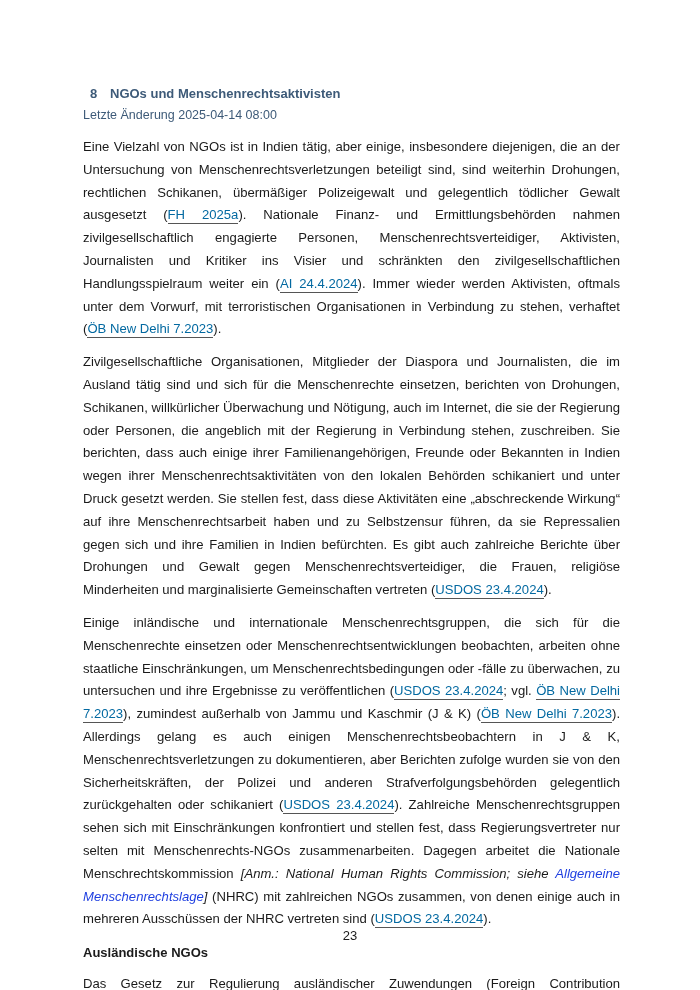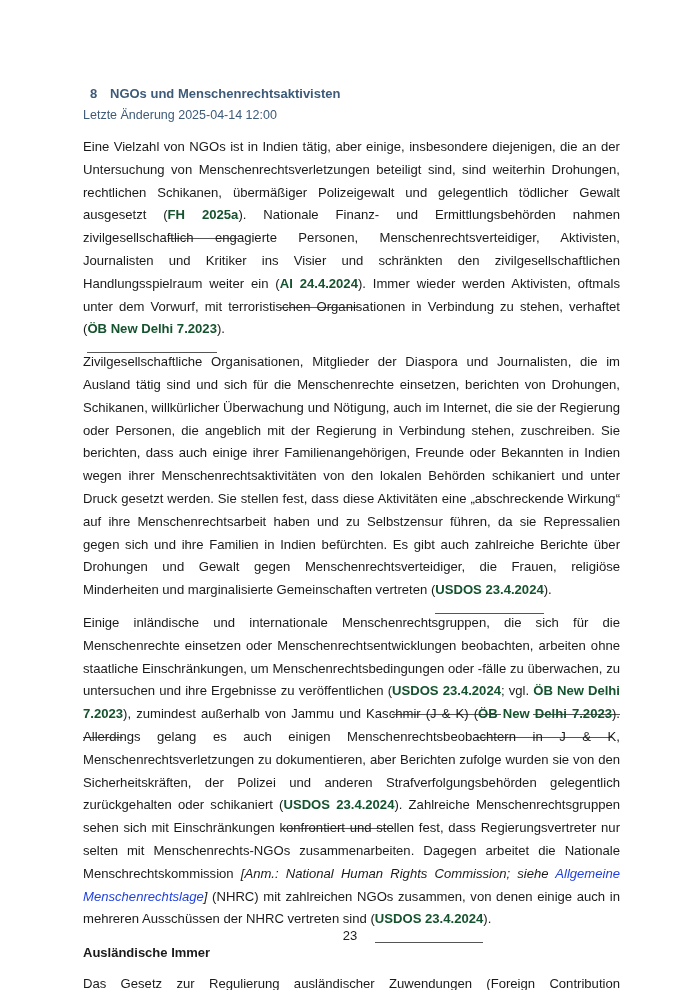--- a/index.html
+++ b/index.html
@@ -4,47 +4,47 @@
   <style>
     html, body { margin: 0; padding: 0; background: #ffffff; }
     body { width: 700px; height: 990px; position: relative; overflow: hidden;
            font-family: "Liberation Sans", sans-serif; color: #1a1a1a; }
     .page { position: absolute; left: 83px; top: 80px; width: 537px; }
     .heading { font-size: 13px; font-weight: bold; color: #3d5a78; margin: 5px 0 0 7px; line-height: 18px; }
     .heading .num { display: inline-block; width: 20px; }
     .meta { font-size: 12.5px; color: #3d5a78; margin-top: 3px; line-height: 18px; }
     p.body { font-size: 13.1px; line-height: 22.8px; text-align: justify; margin: 10px 0 0 0; }
     p.first { margin-top: 12px; }
-    .ref { color: #14532d; text-decoration: none; border-bottom: 1px solid #555; padding-bottom: 16px; font-weight: bold; }
+    .ref { color: #0369a1; text-decoration: none; border-bottom: 1px solid #555; padding-bottom: 1px; }
     .note { font-style: italic; }
     .note a { color: #1f3fe0; text-decoration: none; }
     .subhead { font-size: 13px; font-weight: bold; margin-top: 12px; line-height: 20px; }
     .pagenum { position: absolute; left: 0; width: 700px; top: 928px; text-align: center; font-size: 13px; }
   </style>
 </head>
 <body>
 
 <div class="page">
   <div class="heading">
     <span class="num">8</span><span>NGOs und Menschenrechtsaktivisten</span>
   </div>
-  <div class="meta">Letzte Änderung 2025-04-14 12:00</div>
+  <div class="meta">Letzte Änderung 2025-04-14 08:00</div>
 
   <p class="body first">
     <span>Eine Vielzahl von NGOs ist in Indien tätig, aber einige, insbesondere diejenigen, die an der Untersuchung von Menschenrechtsverletzungen beteiligt sind, sind weiterhin Drohungen, rechtlichen Schikanen, übermäßiger Polizeigewalt und gelegentlich tödlicher Gewalt ausgesetzt (</span><a class="ref">FH 2025a</a><span>). Nationale Finanz- und Ermittlungsbehörden nahmen zivilgesellschaftlich engagierte Personen, Menschenrechtsverteidiger, Aktivisten, Journalisten und Kritiker ins Visier und schränkten den zivilgesellschaftlichen Handlungsspielraum weiter ein (</span><a class="ref">AI 24.4.2024</a><span>). Immer wieder werden Aktivisten, oftmals unter dem Vorwurf, mit terroristischen Organisationen in Verbindung zu stehen, verhaftet (</span><a class="ref">ÖB New Delhi 7.2023</a><span>).</span>
   </p>
 
   <p class="body">
     <span>Zivilgesellschaftliche Organisationen, Mitglieder der Diaspora und Journalisten, die im Ausland tätig sind und sich für die Menschenrechte einsetzen, berichten von Drohungen, Schikanen, willkürlicher Überwachung und Nötigung, auch im Internet, die sie der Regierung oder Personen, die angeblich mit der Regierung in Verbindung stehen, zuschreiben. Sie berichten, dass auch einige ihrer Familienangehörigen, Freunde oder Bekannten in Indien wegen ihrer Menschenrechtsaktivitäten von den lokalen Behörden schikaniert und unter Druck gesetzt werden. Sie stellen fest, dass diese Aktivitäten eine „abschreckende Wirkung“ auf ihre Menschenrechtsarbeit haben und zu Selbstzensur führen, da sie Repressalien gegen sich und ihre Familien in Indien befürchten. Es gibt auch zahlreiche Berichte über Drohungen und Gewalt gegen Menschenrechtsverteidiger, die Frauen, religiöse Minderheiten und marginalisierte Gemeinschaften vertreten (</span><a class="ref">USDOS 23.4.2024</a><span>).</span>
   </p>
 
   <p class="body">
     <span>Einige inländische und internationale Menschenrechtsgruppen, die sich für die Menschenrechte einsetzen oder Menschenrechtsentwicklungen beobachten, arbeiten ohne staatliche Einschränkungen, um Menschenrechtsbedingungen oder -fälle zu überwachen, zu untersuchen und ihre Ergebnisse zu veröffentlichen (</span><a class="ref">USDOS 23.4.2024</a><span>; vgl. </span><a class="ref">ÖB New Delhi 7.2023</a><span>), zumindest außerhalb von Jammu und Kaschmir (J &amp; K) (</span><a class="ref">ÖB New Delhi 7.2023</a><span>). Allerdings gelang es auch einigen Menschenrechtsbeobachtern in J &amp; K, Menschenrechtsverletzungen zu dokumentieren, aber Berichten zufolge wurden sie von den Sicherheitskräften, der Polizei und anderen Strafverfolgungsbehörden gelegentlich zurückgehalten oder schikaniert (</span><a class="ref">USDOS 23.4.2024</a><span>). Zahlreiche Menschenrechtsgruppen sehen sich mit Einschränkungen konfrontiert und stellen fest, dass Regierungsvertreter nur selten mit Menschenrechts-NGOs zusammenarbeiten. Dagegen arbeitet die Nationale Menschrechtskommission </span><span class="note"><span>[Anm.: National Human Rights Commission; siehe </span><a>Allgemeine Menschenrechtslage</a><span>]</span></span><span> (NHRC) mit zahlreichen NGOs zusammen, von denen einige auch in mehreren Ausschüssen der NHRC vertreten sind (</span><a class="ref">USDOS 23.4.2024</a><span>).</span>
   </p>
 
-  <div class="subhead">Ausländische Immer</div>
+  <div class="subhead">Ausländische NGOs</div>
 
   <p class="body">
     <span>Das Gesetz zur Regulierung ausländischer Zuwendungen (Foreign Contribution (Regulation) Act, FCRA) von 2010 erlaubt es der Bundesregierung, NGOs unter bestimmten Umständen den Zugang zu ausländischen Geldern zu verweigern, und die Behörden wurden beschuldigt, diese Befugnisse selektiv gegen vermeintliche politische Gegner einzusetzen (</span>
   </p>
 </div>
 
 <div class="pagenum">23</div>
 
 </body></html>

